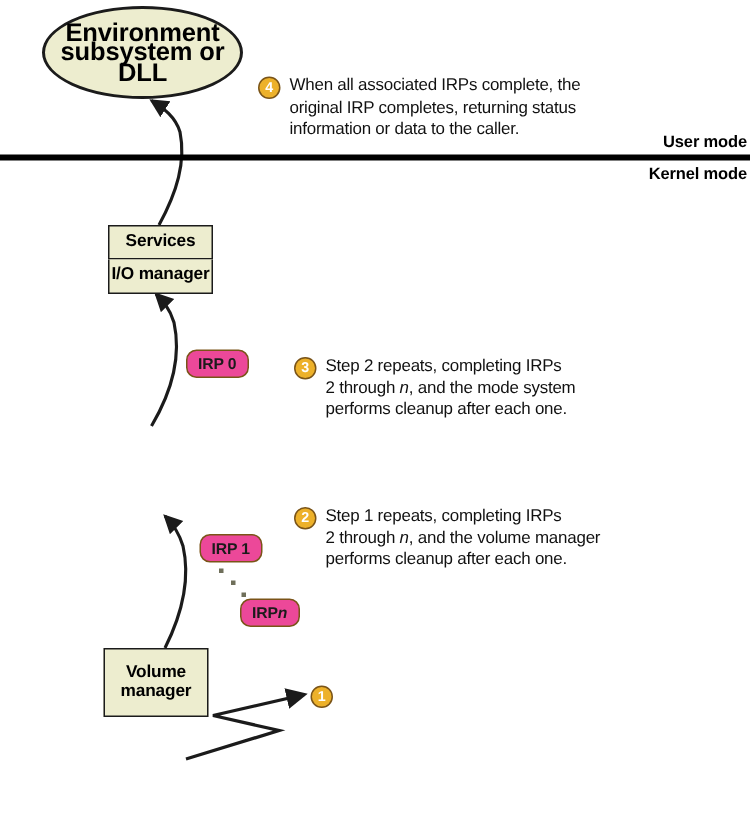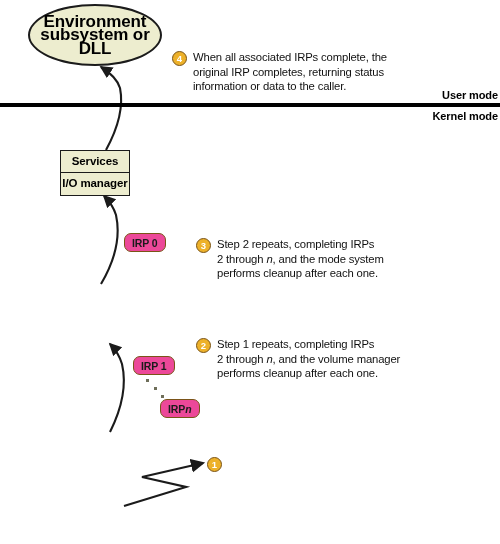--- a/index.html
+++ b/index.html
@@ -29,21 +29,21 @@
     text-align:center;letter-spacing:-0.1px;
   }
 
   
   .box{
     background:#EDEDCF;border:1.6px solid #1b1b1b;box-sizing:border-box;
     display:flex;align-items:center;justify-content:center;
     font-weight:bold;font-size:11.5px;line-height:13.4px;text-align:center;
     letter-spacing:-0.1px;
   }
-  .stack{position:absolute;left:60px;top:150px;width:70px;z-index:3;}
+  .stack{position:absolute;left:72px;top:150px;width:70px;z-index:3;}
   .stack .box{width:70px;height:23px;}
   .stack .box + .box{border-top:none;}
 
   .fs-box{left:69px;top:284px;width:70px;height:56px;}
   .vol-box{left:69px;top:432px;width:70px;height:46px;}
 
   
   .pill{
     position:absolute;z-index:4;
     background:#ec4899;
@@ -131,20 +131,24 @@
   <div class="stack">
     <div class="box">
       <span>Services</span>
     </div>
     <div class="box">
       <span>I/O manager</span>
     </div>
   </div>
 
 
+  <div class="node box vol-box">
+    <span>Volume
+manager</span>
+  </div>
 
   <div class="pill irp0">
     <span>IRP 0</span>
   </div>
   <div class="pill irp1">
     <span>IRP 1</span>
   </div>
   <div class="pill irpn">
     <span>IRP </span>
       <i>n</i>

